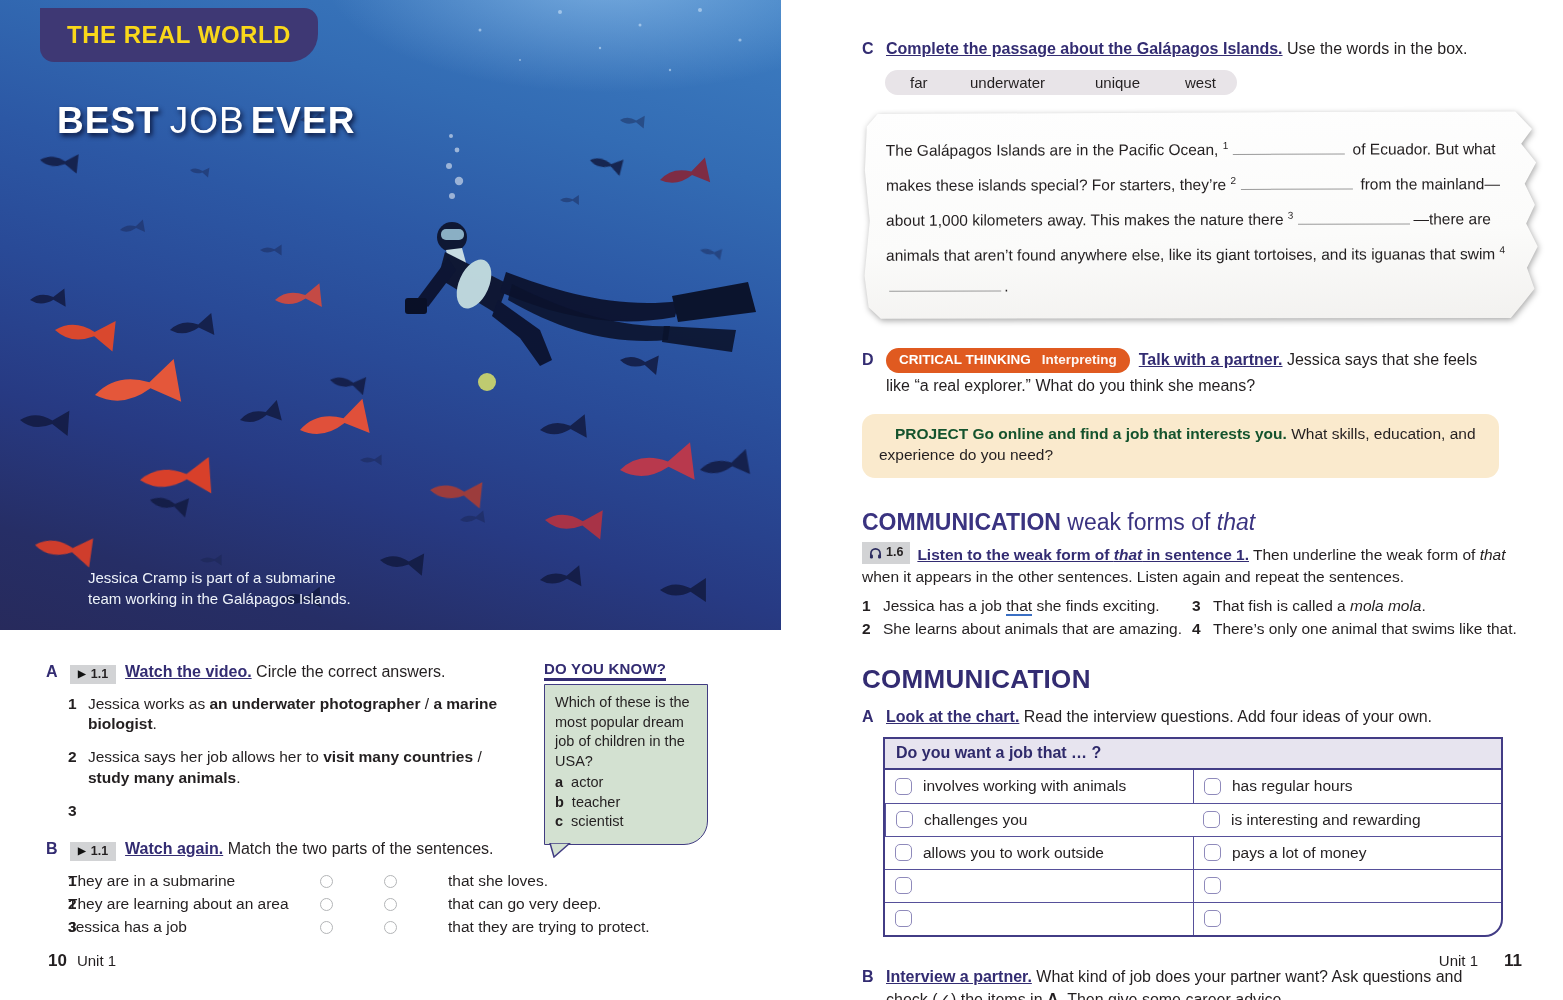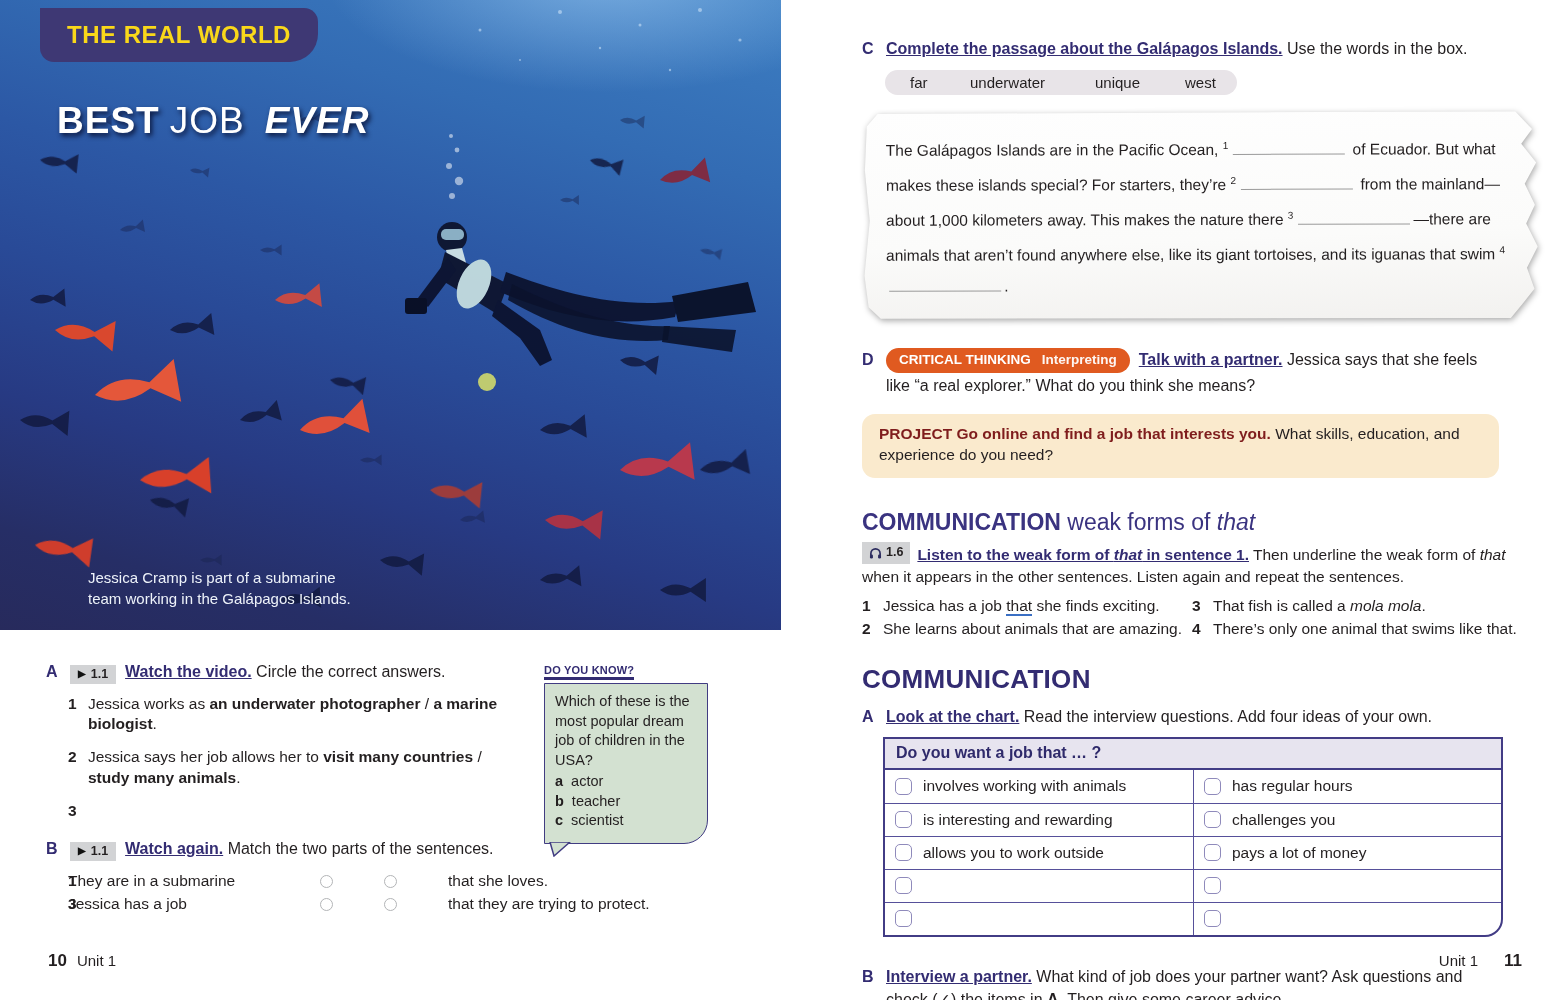--- a/index.html
+++ b/index.html
@@ -13,21 +13,21 @@
       linear-gradient(196deg, #3d7ec2 0%, #336cb4 22%, #2c58a5 40%, #294a97 55%, #273a83 72%, #262e66 88%, #272a5c 100%);
   }
   .photo svg { position:absolute; left:0; top:0; }
   .kicker { position:absolute; left:40px; top:8px; background:#3e3874; color:#f9d81a;
     font-size:24px; font-weight:bold; letter-spacing:.5px; padding:13px 27px;
     border-radius:0 14px 28px 14px; }
   .big-title { position:absolute; left:57px; top:100px; font-size:37px; color:#fff; letter-spacing:1px;
     text-shadow:2px 3px 5px rgba(8,16,50,.9); white-space:nowrap; }
   .big-title .w1 { font-weight:800; }
   .big-title .w2 { font-weight:300; margin-left:10px; }
-  .big-title .w3 { font-weight:800; font-style:italic; margin-left:20px; }
+  .big-title .w3 { font-weight:800; margin-left:6px; }
   .photo-caption { position:absolute; left:88px; top:567px; width:270px; font-size:15px; line-height:1.4; color:#eef3fa; }
 
   .ex { position:absolute; left:46px; }
   .exA { top:663px; width:480px; }
   .exB { top:840px; width:660px; }
   .ex-head { display:flex; align-items:baseline; font-size:16px; }
   .letter { font-weight:bold; color:#332c72; width:24px; flex:0 0 24px; font-size:16px; }
   .badge-gray { display:inline-flex; align-items:center; gap:5px; background:#d2d3d5; color:#231f20;
     font-size:12.5px; font-weight:bold; padding:2px 8px; margin-right:9px; line-height:1.2; flex:0 0 auto; }
   .badge-gray .tri { font-size:10px; color:#111; }
@@ -35,21 +35,21 @@
   .ex-items { margin-top:10px; }
   .ex-item { display:flex; margin-bottom:13px; font-size:15.5px; line-height:1.32; }
   .ex-item .num { font-weight:bold; width:20px; flex:0 0 20px; margin-left:22px; }
   .ex-item .itxt { width:420px; }
   .matchgrid { margin-top:9px; font-size:15.5px; }
   .matchrow { display:grid; grid-template-columns:22px 252px 64px 64px 1fr; align-items:center; height:23px; }
   .matchrow .num { font-weight:bold; }
   .mcircle { width:13px; height:13px; border:1.5px solid #b3b5b7; border-radius:50%; background:#fff; }
 
   .dyk { position:absolute; left:544px; top:660px; width:164px; }
-  .dyk-title { font-size:11px; font-weight:800; color:#332c72; letter-spacing:.2px;
+  .dyk-title { font-size:15px; font-weight:800; color:#332c72; letter-spacing:.2px;
     border-bottom:3px solid #332c72; display:inline-block; padding-bottom:1px; margin-bottom:3px; }
   .dyk-box { position:relative; background:#d3e1d1; border:1.5px solid #413c82; border-radius:0 0 24px 0; padding:8px 9px 12px 10px; font-size:14.5px; line-height:1.35; }
   .dyk-q { margin-bottom:2px; }
   .dyk-opt { display:flex; gap:8px; }
   .dyk-opt .k { font-weight:bold; }
   .dyk-tail { position:absolute; left:4px; bottom:-14px; }
 
   .footer { position:absolute; top:951px; font-size:15px; }
   .footer .pg { font-weight:bold; font-size:17px; }
   .footer-left { left:48px; }
@@ -74,21 +74,21 @@
   sup.bnum { font-size:10px; vertical-align:6px; margin-right:2px; }
 
   .secD { margin-top:27px; }
   .pill-orange { display:inline-flex; align-items:baseline; gap:11px; background:#e05a20; color:#fff;
     border-radius:13px; padding:2px 13px 3px 13px; font-size:13.5px; margin-right:9px; transform:translateY(-1px); }
   .pill-orange .p1 { font-weight:bold; }
   .pill-orange .p2 { font-weight:bold; opacity:.95; }
   .secD .dtxt { width:600px; }
 
   .project { margin-top:17px; width:637px; background:#faeacd; border-radius:13px; padding:10px 17px 12px 17px; font-size:15.5px; line-height:1.35; }
-  .project b { color:#7f1d1d; }
+  .project b { color:#14532d;margin-left:16px; }
 
   .pron-title { margin-top:31px; font-size:23px; color:#3a3380; }
   .pron-title b { font-weight:800; }
   .pron-listen { margin-top:7px; font-size:15.5px; line-height:1.42; width:664px; }
   .hbadge { display:inline-flex; align-items:center; gap:4px; background:#d2d3d5; font-size:12.5px; font-weight:bold; padding:2px 7px; margin-right:7px; transform:translateY(-1px); }
   .pron-sents { margin-top:9px; display:grid; grid-template-columns:330px 1fr; row-gap:5px; font-size:15.5px; }
   .psent { display:flex; }
   .psent .num { font-weight:bold; width:21px; flex:0 0 21px; }
   .u-that { border-bottom:2px solid #3a6fc4; padding-bottom:0px; }
 
@@ -263,20 +263,27 @@
     </div>
     <div class="matchgrid">
       <div class="matchrow">
         <span class="num" style="margin-left:22px">1</span>
         <span>They are in a submarine</span>
         <span class="mcircle"></span>
         <span class="mcircle"></span>
         <span>that she loves.</span>
       </div>
       <div class="matchrow">
+        <span class="num" style="margin-left:22px">2</span>
+        <span>They are learning about an area</span>
+        <span class="mcircle"></span>
+        <span class="mcircle"></span>
+        <span>that can go very deep.</span>
+      </div>
+      <div class="matchrow">
         <span class="num" style="margin-left:22px">3</span>
         <span>Jessica has a job</span>
         <span class="mcircle"></span>
         <span class="mcircle"></span>
         <span>that they are trying to protect.</span>
       </div>
     </div>
   </div>
 
   <div class="footer footer-left">
@@ -357,27 +364,27 @@
         <div class="cell left">
             <span class="cbox"></span>
             <span>involves working with animals</span>
           </div>
         <div class="cell right">
             <span class="cbox"></span>
             <span>has regular hours</span>
           </div>
       </div>
       <div class="chart-row">
+        <div class="cell right">
+            <span class="cbox"></span>
+            <span>challenges you</span>
+          </div>
         <div class="cell left">
             <span class="cbox"></span>
             <span>is interesting and rewarding</span>
-          </div>
-        <div class="cell right">
-            <span class="cbox"></span>
-            <span>challenges you</span>
           </div>
       </div>
       <div class="chart-row">
         <div class="cell left">
             <span class="cbox"></span>
             <span>allows you to work outside</span>
           </div>
         <div class="cell right">
             <span class="cbox"></span>
             <span>pays a lot of money</span>

